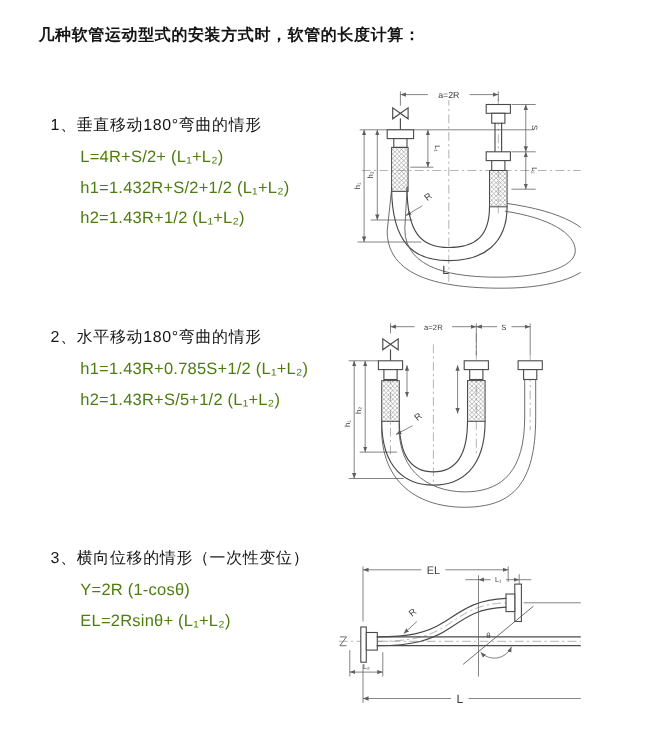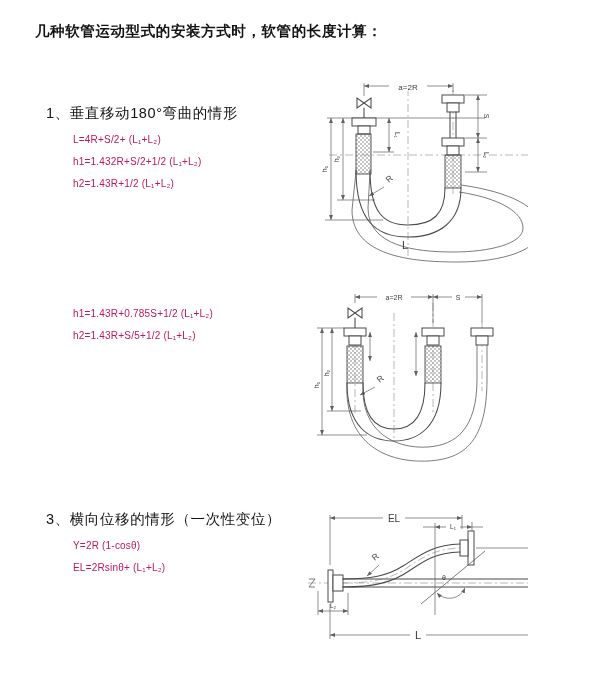--- a/index.html
+++ b/index.html
@@ -1,21 +1,21 @@
 <!DOCTYPE html>
 <html><head>
 <meta charset="utf-8">
 <style>
   html,body{margin:0;padding:0;background:#fff;}
   .page{position:relative;width:528px;height:675px;background:#ffffff;overflow:hidden;
         font-family:"Liberation Sans","DejaVu Sans",sans-serif;color:#141414;}
   .title{position:absolute;left:35px;top:22px;font-size:14.5px;font-weight:bold;letter-spacing:.6px;}
   .section{position:absolute;left:46px;}
   .sec-heading{font-size:14.5px;font-weight:normal;letter-spacing:.6px;}
-  .formula{font-size:10px;margin-top:11px;padding-left:27px;letter-spacing:.2px;color:#be185d;}
+  .formula{font-size:15px;margin-top:11px;padding-left:27px;letter-spacing:.2px;color:#4d7c0f;}
   .fig{position:absolute;}
   svg text{font-family:"Liberation Sans","DejaVu Sans",sans-serif;fill:#3c3c3c;}
   .dwg{stroke:#4a4a4a;stroke-width:1.05;fill:none;stroke-linecap:round;}
   .dwg2{stroke:#5a5a5a;stroke-width:.8;fill:none;}
   .frect{stroke:#4a4a4a;stroke-width:1;fill:#ffffff;}
   .hrect{stroke:#4a4a4a;stroke-width:.9;}
   .dim line,.dim path{stroke:#5f5f5f;stroke-width:.7;fill:none;}
   .dim .bg{fill:#ffffff;stroke:none;}
   .cl{stroke:#8c8c8c;stroke-width:.6;fill:none;stroke-dasharray:8 3 2 3;}
 </style>
@@ -102,20 +102,21 @@
       <text transform="translate(169,85) rotate(90)" font-size="6.5" text-anchor="middle">L₂</text>
       <text transform="translate(80,65) rotate(90)" font-size="6.5" text-anchor="middle">L₁</text>
       <text transform="translate(12,99) rotate(-90)" font-size="7" text-anchor="middle">h₁</text>
       <text transform="translate(24,89) rotate(-90)" font-size="7" text-anchor="middle">h₂</text>
       <text transform="translate(76,111) rotate(-40)" font-size="8.5" text-anchor="middle">R</text>
       <text x="90" y="179" font-size="11" text-anchor="middle">L</text>
     </g>
   </svg>
 
   <div class="section" style="top:297px">
+    <div class="sec-heading">2、水平移动180°弯曲的情形</div>
     <div class="formula">h1=1.43R+0.785S+1/2 (L₁+L₂)</div>
     <div class="formula">h2=1.43R+S/5+1/2 (L₁+L₂)</div>
   </div>
 
   <svg class="fig" style="left:313px;top:283px" width="255" height="182" viewBox="0 0 255 182">
     <defs>
       <marker id="ar2" viewBox="0 0 10 10" refX="9" refY="5" markerWidth="8" markerHeight="8" orient="auto-start-reverse">
         <path d="M0,1.5 L9,5 L0,8.5 Z" fill="#5f5f5f"></path>
       </marker>
       <pattern id="h2p" width="4" height="4" patternUnits="userSpaceOnUse">
@@ -173,21 +174,21 @@
 
     <g>
       <text x="81" y="17" font-size="7" text-anchor="middle">a=2R</text>
       <text x="145" y="17" font-size="7" text-anchor="middle">S</text>
       <text transform="translate(5.5,102) rotate(-90)" font-size="7" text-anchor="middle">h₁</text>
       <text transform="translate(15.5,90) rotate(-90)" font-size="7" text-anchor="middle">h₂</text>
       <text transform="translate(69,98) rotate(-40)" font-size="8.5" text-anchor="middle">R</text>
     </g>
   </svg>
 
-  <div class="section" style="top:510px">
+  <div class="section" style="top:498px">
     <div class="sec-heading">3、横向位移的情形（一次性变位）</div>
     <div class="formula">Y=2R (1-cosθ)</div>
     <div class="formula">EL=2Rsinθ+ (L₁+L₂)</div>
   </div>
 
   <svg class="fig" style="left:303px;top:503px" width="294" height="160" viewBox="0 0 294 160">
     <defs>
       <marker id="ar3" viewBox="0 0 10 10" refX="9" refY="5" markerWidth="8" markerHeight="8" orient="auto-start-reverse">
         <path d="M0,1.5 L9,5 L0,8.5 Z" fill="#5f5f5f"></path>
       </marker>

